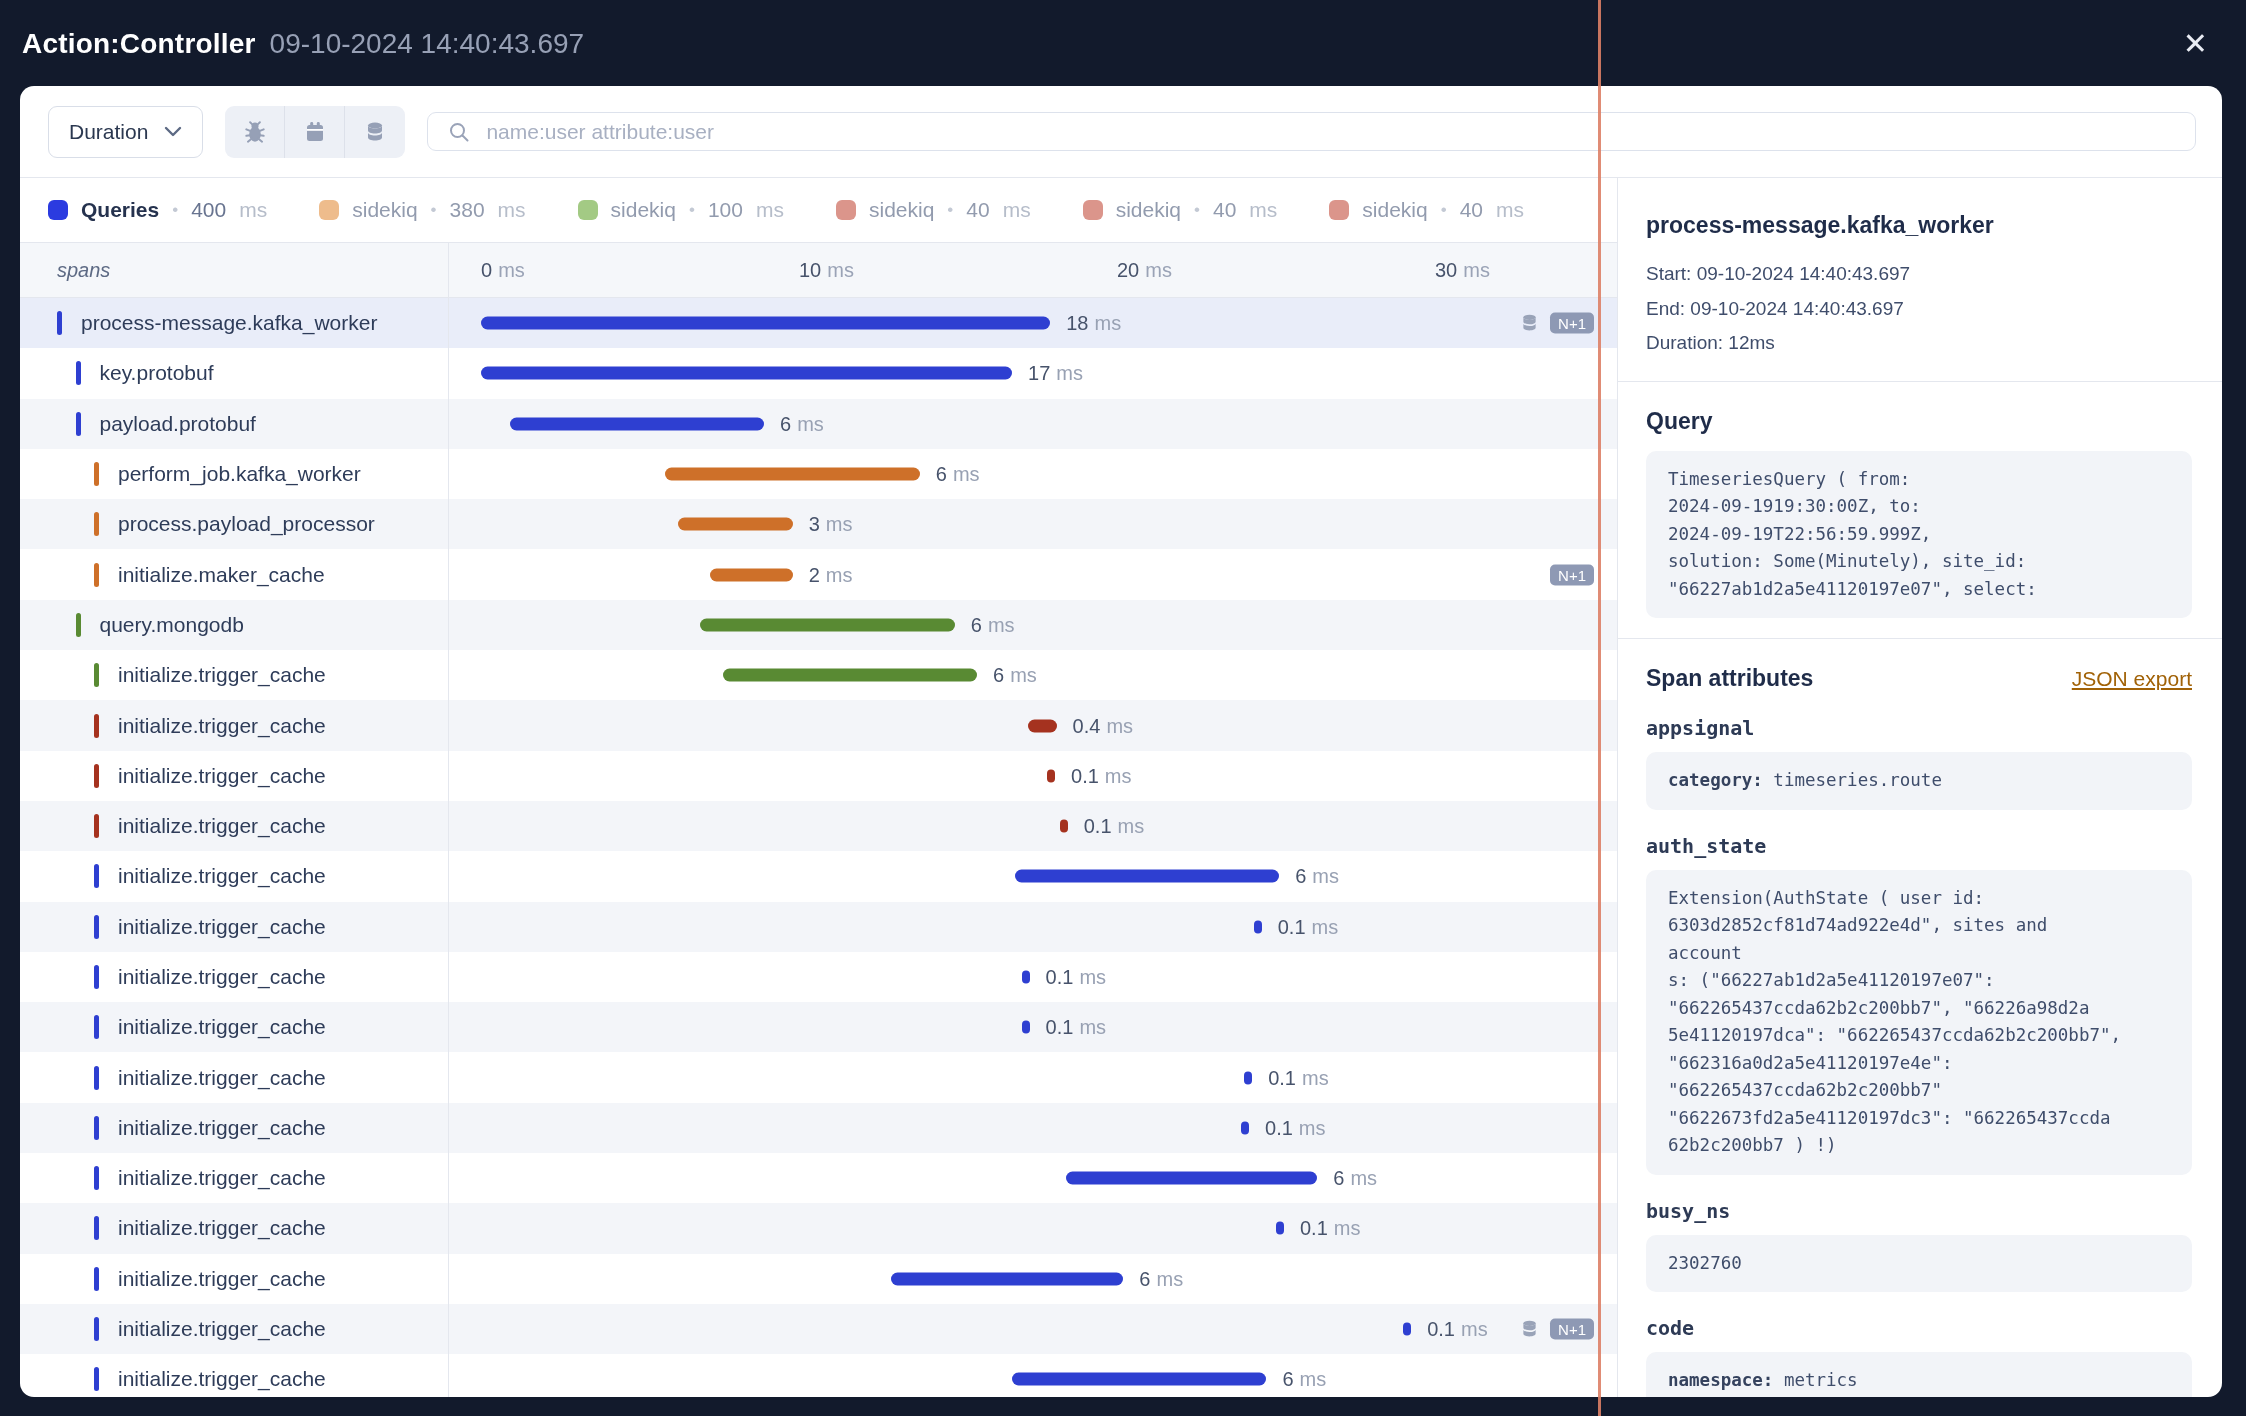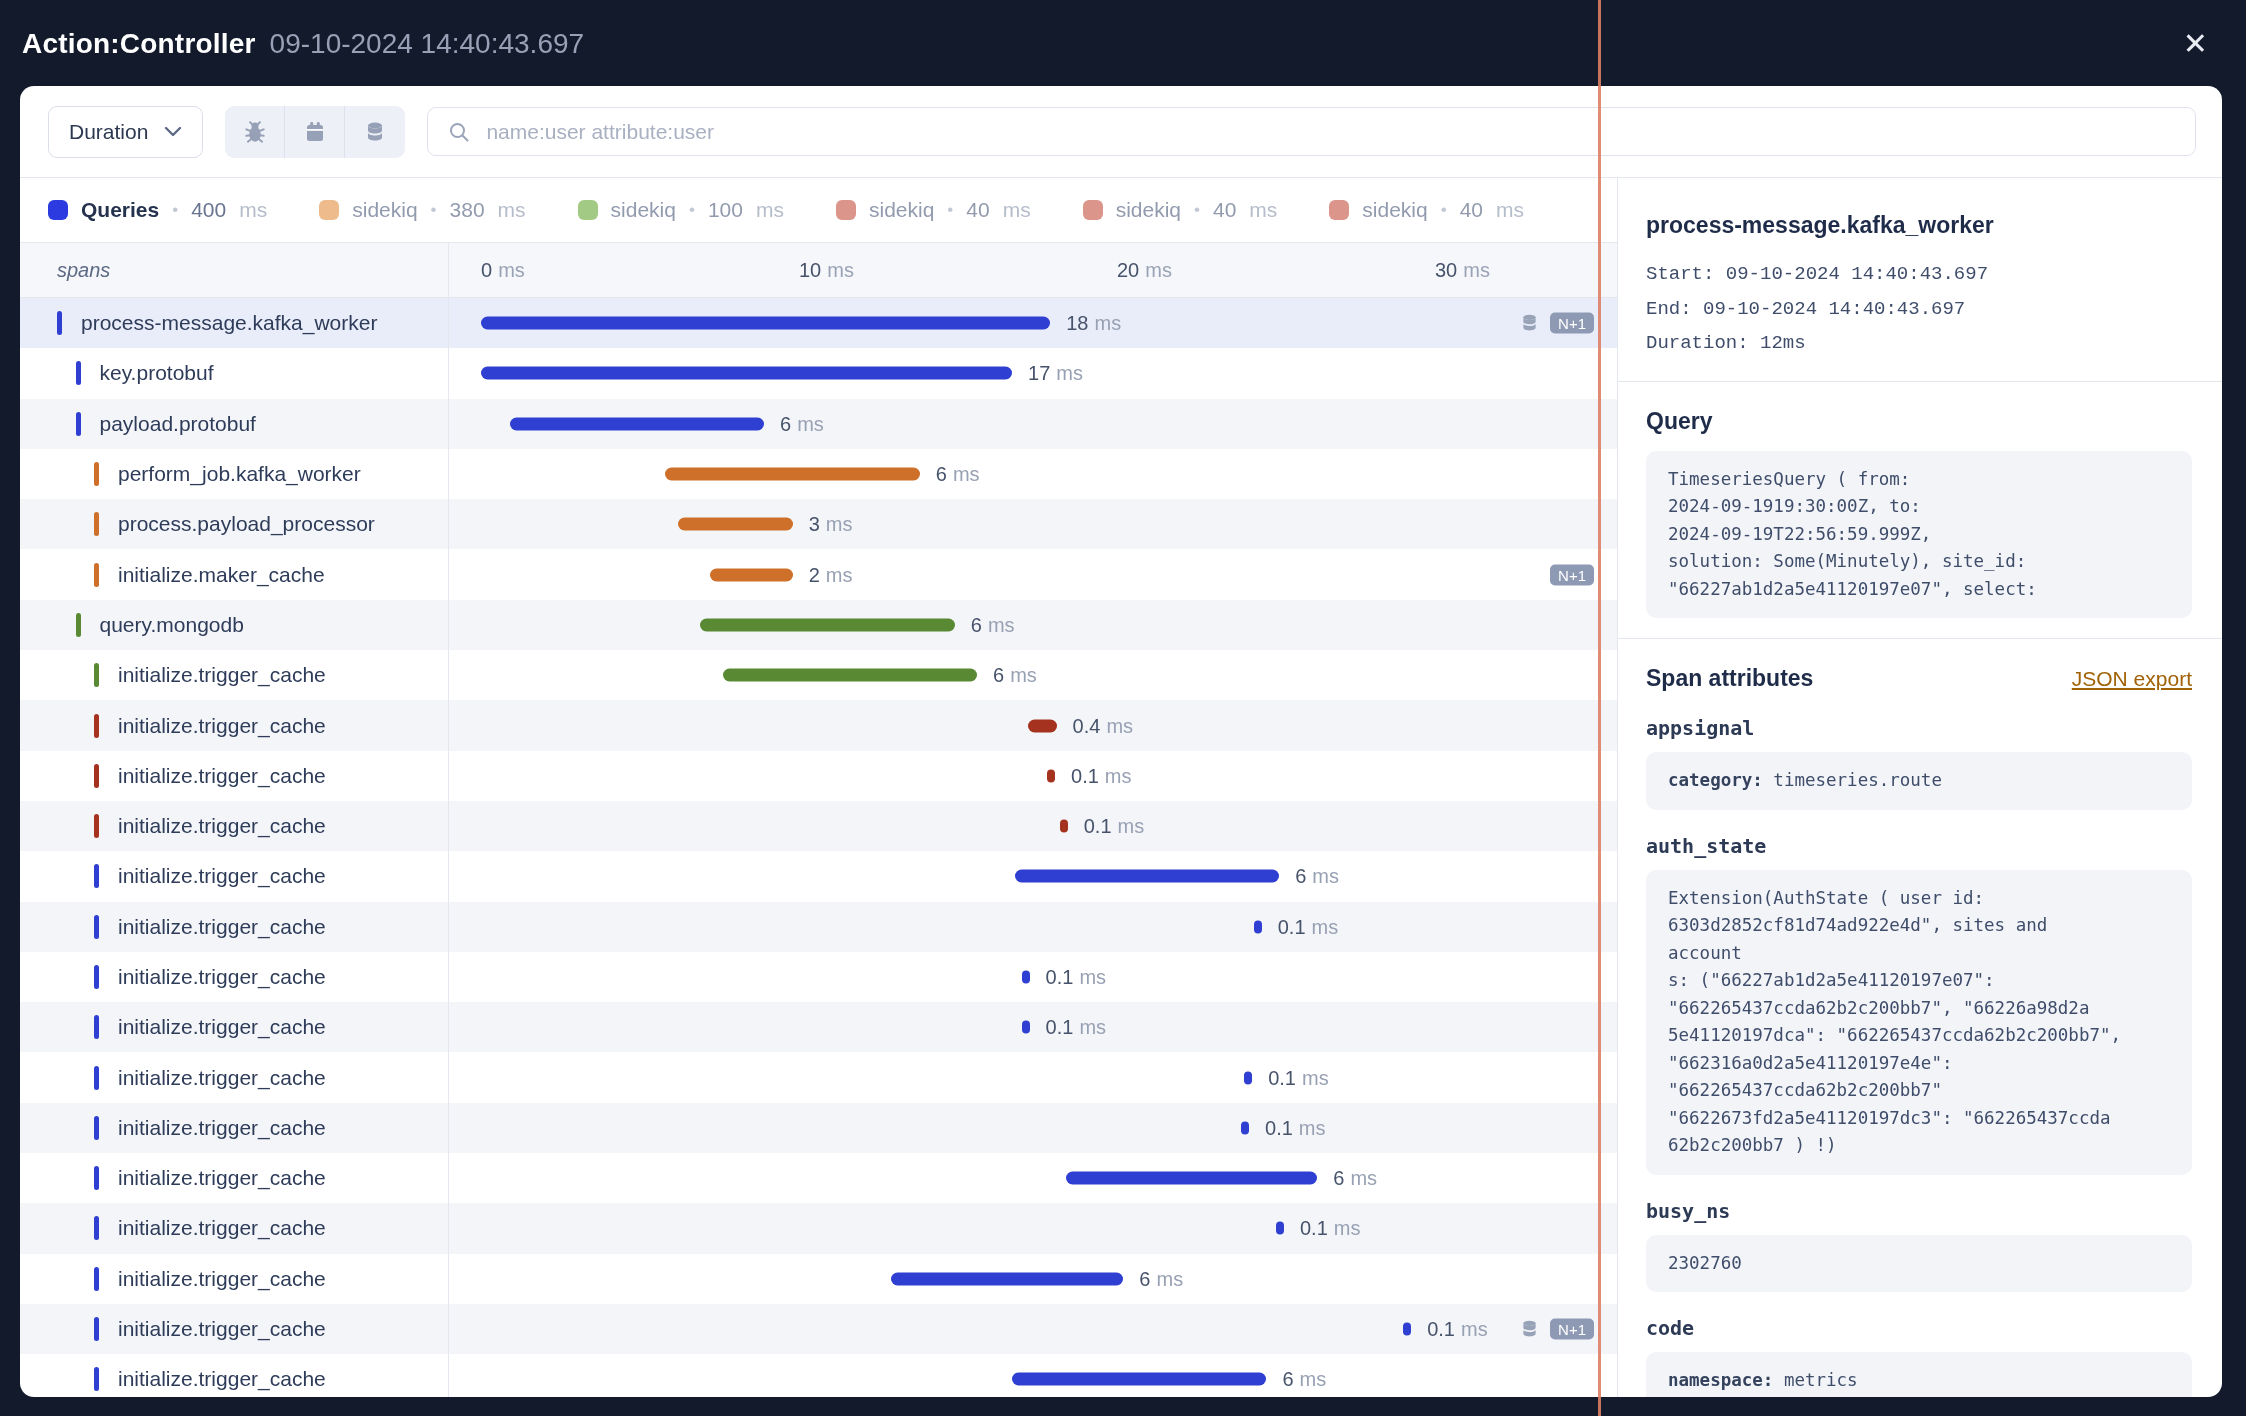--- a/index.html
+++ b/index.html
@@ -22,21 +22,21 @@
   
   .toolbar{flex:0 0 92px;display:flex;align-items:center;gap:22px;
            padding:0 26px 0 28px;border-bottom:1px solid #e4e7ee;}
   .duration-btn{height:52px;padding:0 20px;border:1px solid #d9dee8;border-radius:9px;
                 background:#fff;display:flex;align-items:center;gap:16px;font-size:21px;
                 color:#2b3850;cursor:pointer;font-family:inherit;}
   .icon-group{height:52px;background:#edf0f6;border-radius:9px;display:flex;align-items:stretch;overflow:hidden;}
   .icon-btn{width:60px;display:flex;align-items:center;justify-content:center;background:none;
             border:none;border-right:1px solid #dde1ea;cursor:pointer;}
   .icon-btn:last-child{border-right:none;}
-  .search-box{flex:1;height:49px;border:1px solid #dde2ec;border-radius:9px;display:flex;
+  .search-box{flex:1;height:39px;border:1px solid #dde2ec;border-radius:9px;display:flex;
               align-items:center;padding:0 20px;gap:14px;background:#fff;}
   .search-box input{border:none;outline:none;flex:1;font-size:21px;color:#2b3850;
                     font-family:inherit;background:transparent;}
   .search-box input::placeholder{color:#a8b0c2;}
 
   
   .content{flex:1;display:flex;min-height:0;}
   .left-pane{flex:0 0 1597px;width:1597px;display:flex;flex-direction:column;min-width:0;}
 
   
@@ -74,21 +74,21 @@
              font-size:20px;white-space:nowrap;}
   .dur-label .num{color:#47536b;}
   .dur-label .unit{color:#98a1b3;}
   .row-icons{position:absolute;right:23px;top:50%;transform:translateY(-50%);
              display:flex;align-items:center;gap:10px;}
   .nplus-badge{background:#8e99b4;color:#fff;font-size:15px;padding:2px 8px;border-radius:5px;}
 
   
   .panel{flex:1;border-left:1px solid #e4e7ee;padding:34px 30px 0 28px;overflow:hidden;min-width:0;}
   .panel-title{font-size:23px;font-weight:700;color:#1f2c49;margin-bottom:18px;}
-  .meta-line{font-family:Liberation Mono, monospace;font-size:19px;color:#3f4d6b;
+  .meta-line{font-family:Liberation Sans, sans-serif;font-size:19px;color:#3f4d6b;
              line-height:34.5px;white-space:pre;}
   .panel-divider{height:1px;background:#e4e7ee;margin:20px -30px 0 -28px;}
   .section-heading{font-size:23px;font-weight:700;color:#1f2c49;margin-top:26px;}
   .mono-box{background:#f2f4f8;border-radius:10px;padding:15px 22px;margin-top:16px;
             font-family:"DejaVu Sans Mono",monospace;font-size:17.5px;line-height:27.5px;
             color:#3f4d6b;overflow:hidden;}
   .box-line{white-space:pre-wrap;word-break:break-all;}
   .box-line .k{font-weight:700;color:#35425e;}
   .attr-heading-row{display:flex;justify-content:space-between;align-items:center;margin-top:26px;}
   .json-link{color:#a16207;text-decoration:underline;font-size:21px;cursor:pointer;}

